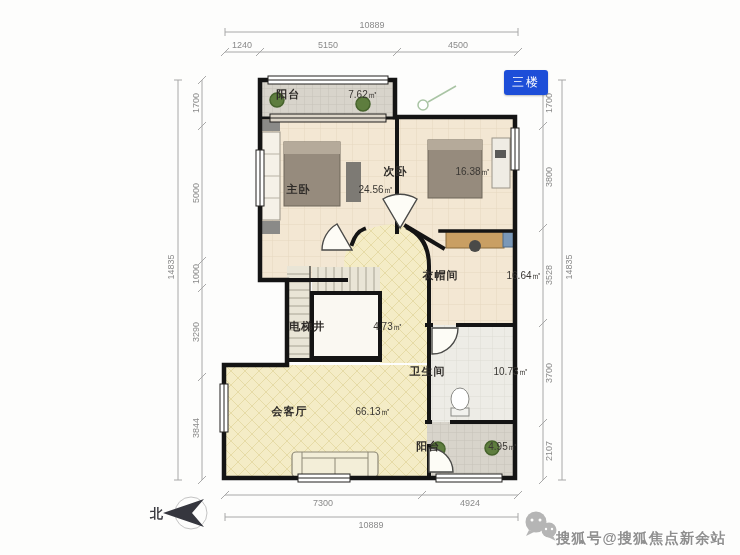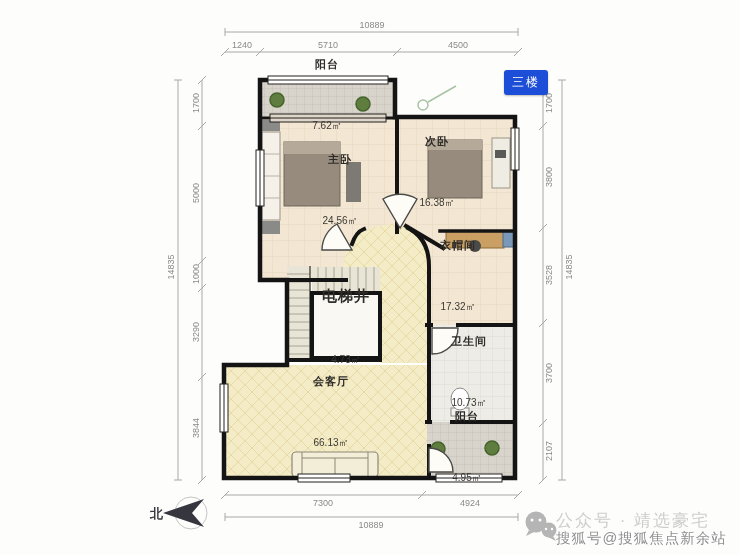--- a/index.html
+++ b/index.html
@@ -1,31 +1,31 @@
 <!DOCTYPE html>
 <html><head>
 <meta charset="utf-8">
 <style>
   html,body{margin:0;padding:0;width:740px;height:555px;background:#fdfdfc;overflow:hidden;
     font-family:"Liberation Sans","DejaVu Sans",sans-serif;}
   #stage{position:relative;width:740px;height:555px;}
   svg{position:absolute;left:0;top:0;}
-  .lbl{position:absolute;transform:translate(-50%,-50%);display:flex;flex-direction:column;
+  .lbl{position:absolute;transform:translate(-50%,-50%);display:flex;
     align-items:center;line-height:1.25;text-align:center;white-space:nowrap;z-index:5;gap:48px;}
   .lbl .nm{font-size:11px;font-weight:bold;color:#2e2b28;letter-spacing:1px;}
   .lbl .ar{font-size:10px;color:#3a3733;}
   .dim{position:absolute;transform:translate(-50%,-50%);font-size:9px;color:#8a8a8a;
     white-space:nowrap;z-index:4;}
   .dim.v{transform:translate(-50%,-50%) rotate(-90deg);}
   .badge{position:absolute;left:456px;top:70px;background:#1d4ed8;color:#fff;font-size:12px;
     padding:4px 8px;border-radius:3px;letter-spacing:2px;z-index:6;box-shadow:0 1px 2px rgba(0,0,0,.25);margin-left:48px;}
   .north-label{position:absolute;left:150px;top:505px;font-size:13px;color:#3a3a40;font-weight:bold;z-index:6;}
   .wm-wechat{position:absolute;left:556px;top:509px;font-size:17px;color:#cdcdcd;
     letter-spacing:2px;white-space:nowrap;z-index:7;}
-  .wm-sohu{position:absolute;left:556px;top:529px;font-size:14.5px;font-weight:normal;color:#8f8f8f;
+  .wm-sohu{position:absolute;left:556px;top:529px;font-size:14.5px;font-weight:bold;color:#8f8f8f;
     letter-spacing:1px;white-space:nowrap;z-index:8;
     text-shadow:1px 0 0 #fff,-1px 0 0 #fff,0 1px 0 #fff,0 -1px 0 #fff;}
 </style>
 </head>
 <body>
 
 <div id="stage">
 
   <svg width="740" height="555" viewBox="0 0 740 555">
     <defs>
@@ -190,44 +190,44 @@
     <span class="ar">7.62㎡</span>
   </div>
   <div class="lbl" style="left:340px;top:190px">
     <span class="nm">主卧</span>
     <span class="ar">24.56㎡</span>
   </div>
   <div class="lbl" style="left:437px;top:172px">
     <span class="nm">次卧</span>
     <span class="ar">16.38㎡</span>
   </div>
-  <div class="lbl" style="left:458px;top:276px">
+  <div class="lbl" style="left:482px;top:276px">
     <span class="nm">衣帽间</span>
-    <span class="ar">17.32㎡</span>
+    <span class="ar">16.64㎡</span>
   </div>
   <div class="lbl" style="left:346px;top:327px">
-    <span class="nm" style="font-size:15px">电梯井</span>
+    <span class="nm" style="font-size:11px">电梯井</span>
     <span class="ar">4.73㎡</span>
   </div>
   <div class="lbl" style="left:469px;top:372px">
     <span class="nm">卫生间</span>
     <span class="ar">10.73㎡</span>
   </div>
   <div class="lbl" style="left:331px;top:412px">
     <span class="nm">会客厅</span>
     <span class="ar">66.13㎡</span>
   </div>
   <div class="lbl" style="left:467px;top:447px">
     <span class="nm">阳台</span>
     <span class="ar">4.95㎡</span>
   </div>
 
   <span class="dim" style="left:372px;top:25px">10889</span>
   <span class="dim" style="left:242px;top:45px">1240</span>
-  <span class="dim" style="left:328px;top:45px">5710</span>
+  <span class="dim" style="left:328px;top:45px">5150</span>
   <span class="dim" style="left:458px;top:45px">4500</span>
 
   <span class="dim" style="left:323px;top:503px">7300</span>
   <span class="dim" style="left:470px;top:503px">4924</span>
   <span class="dim" style="left:371px;top:525px">10889</span>
 
   <span class="dim v" style="left:171px;top:267px">14835</span>
   <span class="dim v" style="left:196px;top:103px">1700</span>
   <span class="dim v" style="left:196px;top:193px">5000</span>
   <span class="dim v" style="left:196px;top:274px">1000</span>
@@ -236,16 +236,15 @@
 
   <span class="dim v" style="left:549px;top:103px">1700</span>
   <span class="dim v" style="left:549px;top:177px">3800</span>
   <span class="dim v" style="left:549px;top:275px">3528</span>
   <span class="dim v" style="left:549px;top:373px">3700</span>
   <span class="dim v" style="left:549px;top:451px">2107</span>
   <span class="dim v" style="left:569px;top:267px">14835</span>
 
   <div class="badge">三楼</div>
   <div class="north-label">北</div>
-  <div class="wm-wechat">公众号 · 靖选豪宅</div>
   <div class="wm-sohu">搜狐号@搜狐焦点新余站</div>
 
 </div>
 
 </body></html>

